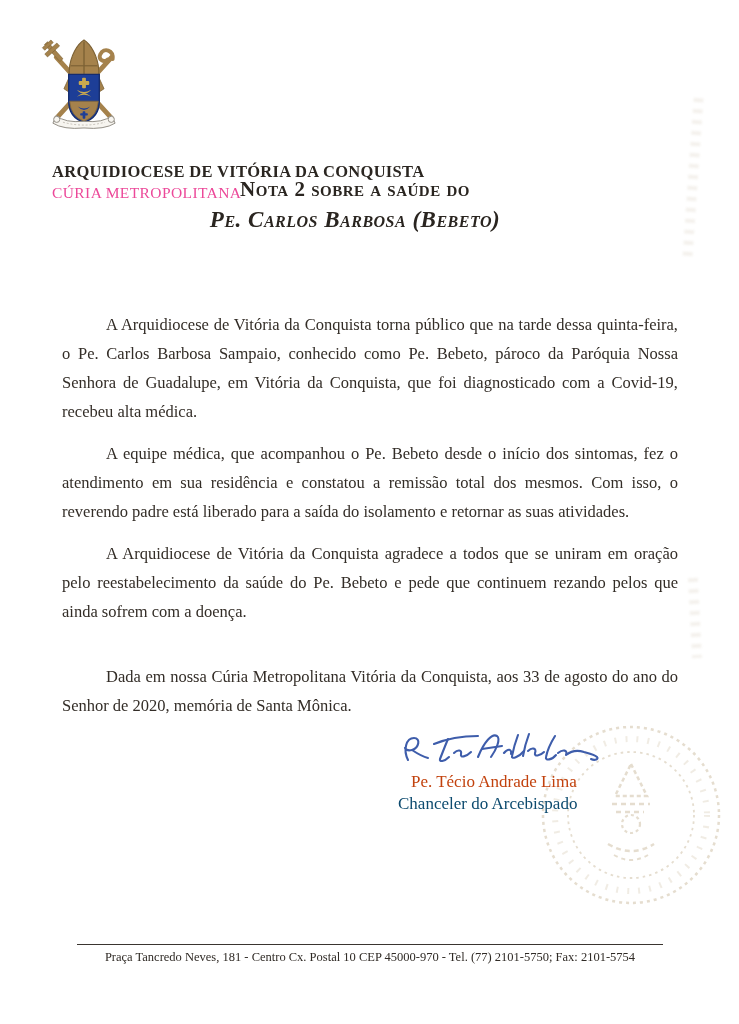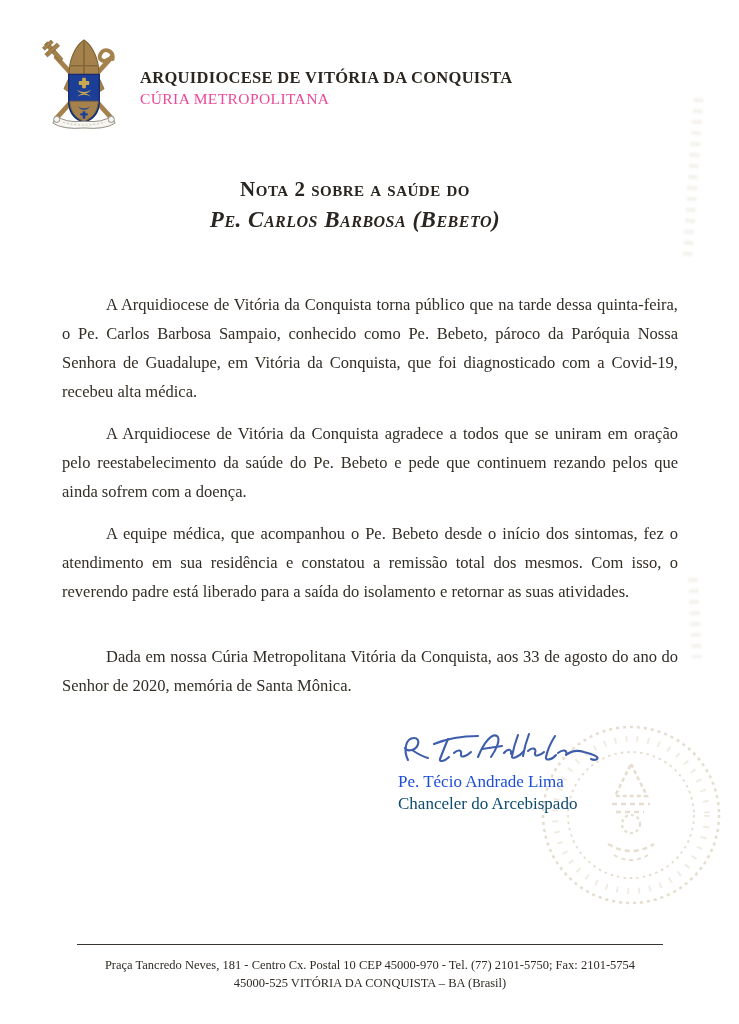--- a/index.html
+++ b/index.html
@@ -7,70 +7,70 @@
     width:739px;height:1024px;
     background:#f2f2f2;
     font-family:"Liberation Serif", serif;
   }
   .page{
     position:relative;width:739px;height:1024px;overflow:hidden;
     background:#ffffff;color:#332d27;
   }
 
   
-  .header{position:absolute;top:36px;left:40px;display:flex;align-items:flex-start;}
+  .header{position:absolute;top:36px;left:40px;display:flex;align-items:flex-start;flex-direction:column;}
   .logo{width:88px;height:94px;flex:0 0 auto;}
   .header-text{margin-left:12px;padding-top:32px;}
   .org-name{
     font-size:16.5px;font-weight:bold;letter-spacing:0.3px;color:#2b2621;
     line-height:20px;white-space:nowrap;
   }
   .org-subtitle{
     font-size:15.5px;letter-spacing:0.4px;color:#ec4899;line-height:20px;margin-top:1px;
     white-space:nowrap;
   }
 
   
   .title-block{
     position:absolute;top:174px;left:40px;width:630px;text-align:center;
     color:#2a2520;font-weight:bold;font-variant:small-caps;
   }
   .title-line1{font-size:21px;line-height:30px;letter-spacing:0.5px;}
   .title-line2{font-size:23px;line-height:32px;letter-spacing:0.5px;font-style:italic;}
 
   
-  .body-text{position:absolute;top:290px;left:62px;width:616px;}
+  .body-text{position:absolute;top:310px;left:62px;width:616px;}
   .body-text p{
     margin:0 0 13px 0;font-size:16.5px;line-height:29px;
     text-align:justify;text-indent:44px;color:#332d27;
   }
   .body-text p.date-paragraph{margin-top:36px;}
 
   
   .signature-block{position:absolute;left:398px;top:724px;width:240px;}
   .signature-ink{display:block;}
-  .signer-name{font-size:17px;line-height:22px;color:#1d4ed8;margin-top:1px;}
+  .signer-name{font-size:17px;line-height:22px;color:#c2410c;margin-top:1px;margin-left:13px;}
   .signer-role{font-size:17px;line-height:22px;color:#0c4a6e;}
 
   
   .seal{position:absolute;left:528px;top:712px;width:206px;height:206px;opacity:0.9;}
 
   
   .edge-artifact{
     position:absolute;width:10px;
     background:repeating-linear-gradient(to bottom, rgba(186,170,142,0.35) 0 4px, rgba(186,170,142,0) 4px 11px);
     filter:blur(1.2px);opacity:0.45;
   }
   .edge-artifact.top{left:688px;top:98px;height:160px;transform:rotate(4deg);}
   .edge-artifact.mid{left:690px;top:578px;height:80px;transform:rotate(-3deg);}
 
   
   .footer{
     position:absolute;left:77px;top:944px;width:586px;
-    border-top:1.5px solid #3a3530;padding-top:12px;
+    border-top:1.5px solid #3a3530;padding-top:4px;
     text-align:center;color:#2f2a25;
   }
   .footer-line{font-size:12.5px;line-height:17.5px;white-space:nowrap;}
 </style>
 </head>
 <body>
 
 <div class="page">
 
   <div class="header">
@@ -131,22 +131,22 @@
     </div>
   </div>
 
   <div class="title-block">
     <div class="title-line1">Nota 2 sobre a saúde do</div>
     <div class="title-line2">Pe. Carlos Barbosa (Bebeto)</div>
   </div>
 
   <div class="body-text">
     <p>A Arquidiocese de Vitória da Conquista torna público que na tarde dessa quinta-feira, o Pe. Carlos Barbosa Sampaio, conhecido como Pe. Bebeto, pároco da Paróquia Nossa Senhora de Guadalupe, em Vitória da Conquista, que foi diagnosticado com a Covid-19, recebeu alta médica.</p>
+    <p>A equipe médica, que acompanhou o Pe. Bebeto desde o início dos sintomas, fez o atendimento em sua residência e constatou a remissão total dos mesmos. Com isso, o reverendo padre está liberado para a saída do isolamento e retornar as suas atividades.</p>
     <p>A Arquidiocese de Vitória da Conquista agradece a todos que se uniram em oração pelo reestabelecimento da saúde do Pe. Bebeto e pede que continuem rezando pelos que ainda sofrem com a doença.</p>
-    <p>A equipe médica, que acompanhou o Pe. Bebeto desde o início dos sintomas, fez o atendimento em sua residência e constatou a remissão total dos mesmos. Com isso, o reverendo padre está liberado para a saída do isolamento e retornar as suas atividades.</p>
     <p class="date-paragraph">Dada em nossa Cúria Metropolitana Vitória da Conquista, aos 33 de agosto do ano do Senhor de 2020, memória de Santa Mônica.</p>
   </div>
 
   <svg class="seal" viewBox="0 0 206 206" aria-hidden="true">
     <g fill="none" stroke="rgba(198,179,147,0.5)">
       <circle cx="103" cy="103" r="88" stroke-width="2.5" stroke-dasharray="3 4"></circle>
       <circle cx="103" cy="103" r="63" stroke-width="1.8" stroke-dasharray="2.5 4"></circle>
 
       <path d="M103,52 L119,84 L87,84 Z" stroke-width="2.5" stroke-dasharray="4 3"></path>
       <path d="M84,92 h38 M88,100 h28" stroke-width="2.5" stroke-dasharray="5 4"></path>
@@ -177,16 +177,15 @@
         <path d="M157,12 C152,20 149,28 148,33 C147,37 154,36 158,31"></path>
         <path d="M160,29 C165,25 170,26 168,31 C173,27 180,26 186,28 C193,30 197,31 199,33 C201,35 197,37 193,35"></path>
       </g>
     </svg>
     <div class="signer-name">Pe. Técio Andrade Lima</div>
     <div class="signer-role">Chanceler do Arcebispado</div>
   </div>
 
   <div class="footer">
     <div class="footer-line">Praça Tancredo Neves, 181 - Centro Cx. Postal 10 CEP 45000-970 - Tel. (77) 2101-5750; Fax: 2101-5754</div>
-    <div class="footer-line">45000-525 VITÓRIA DA CONQUISTA – BA (Brasil)</div>
   </div>
 
 </div>
 
 </body></html>

